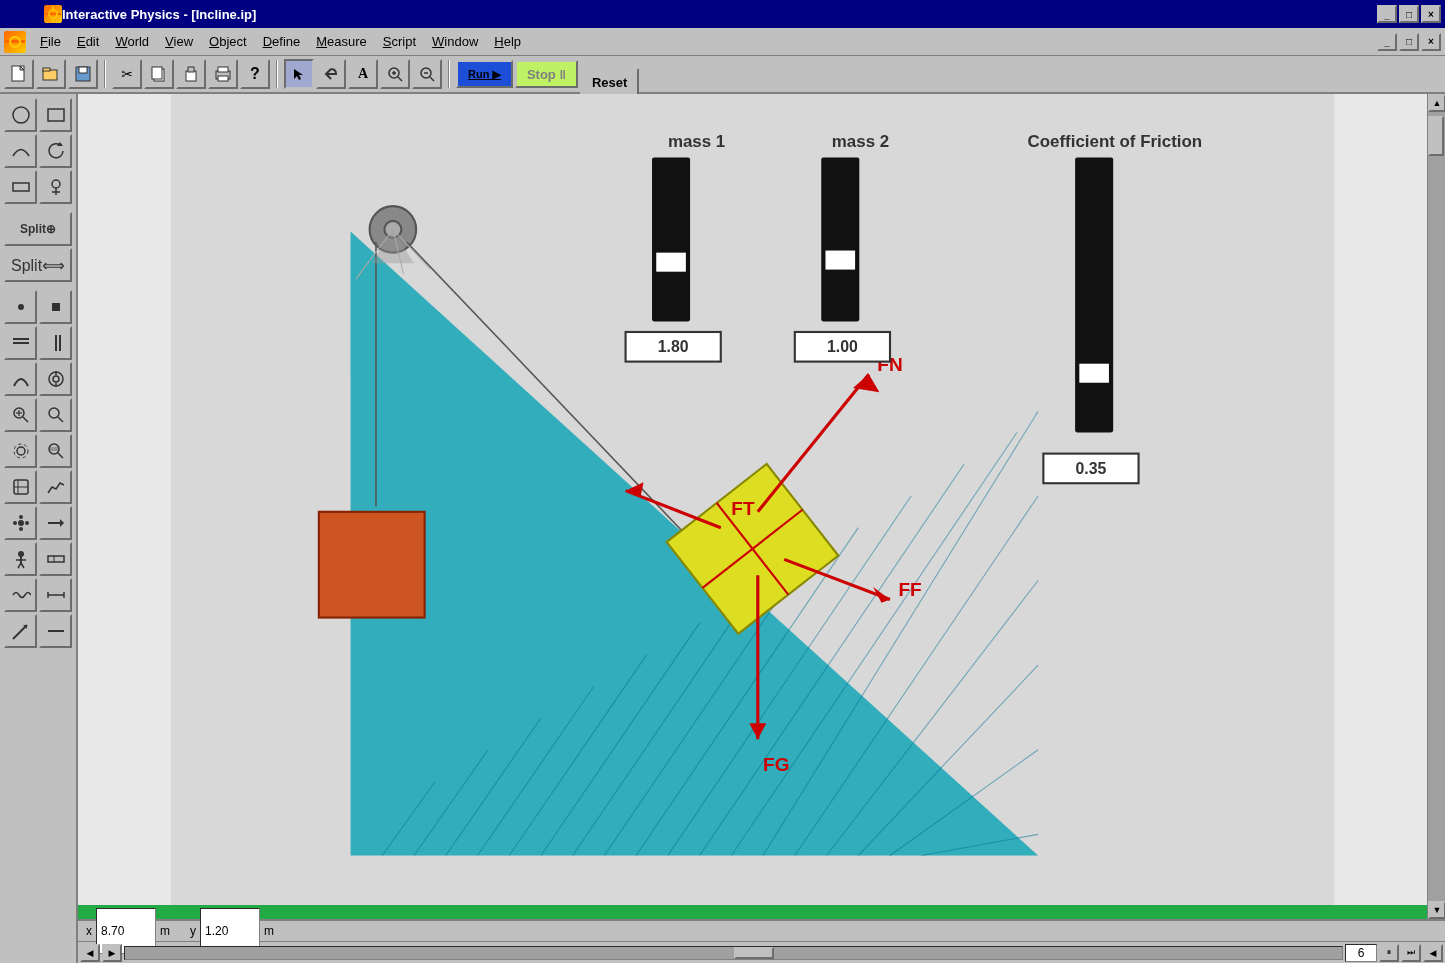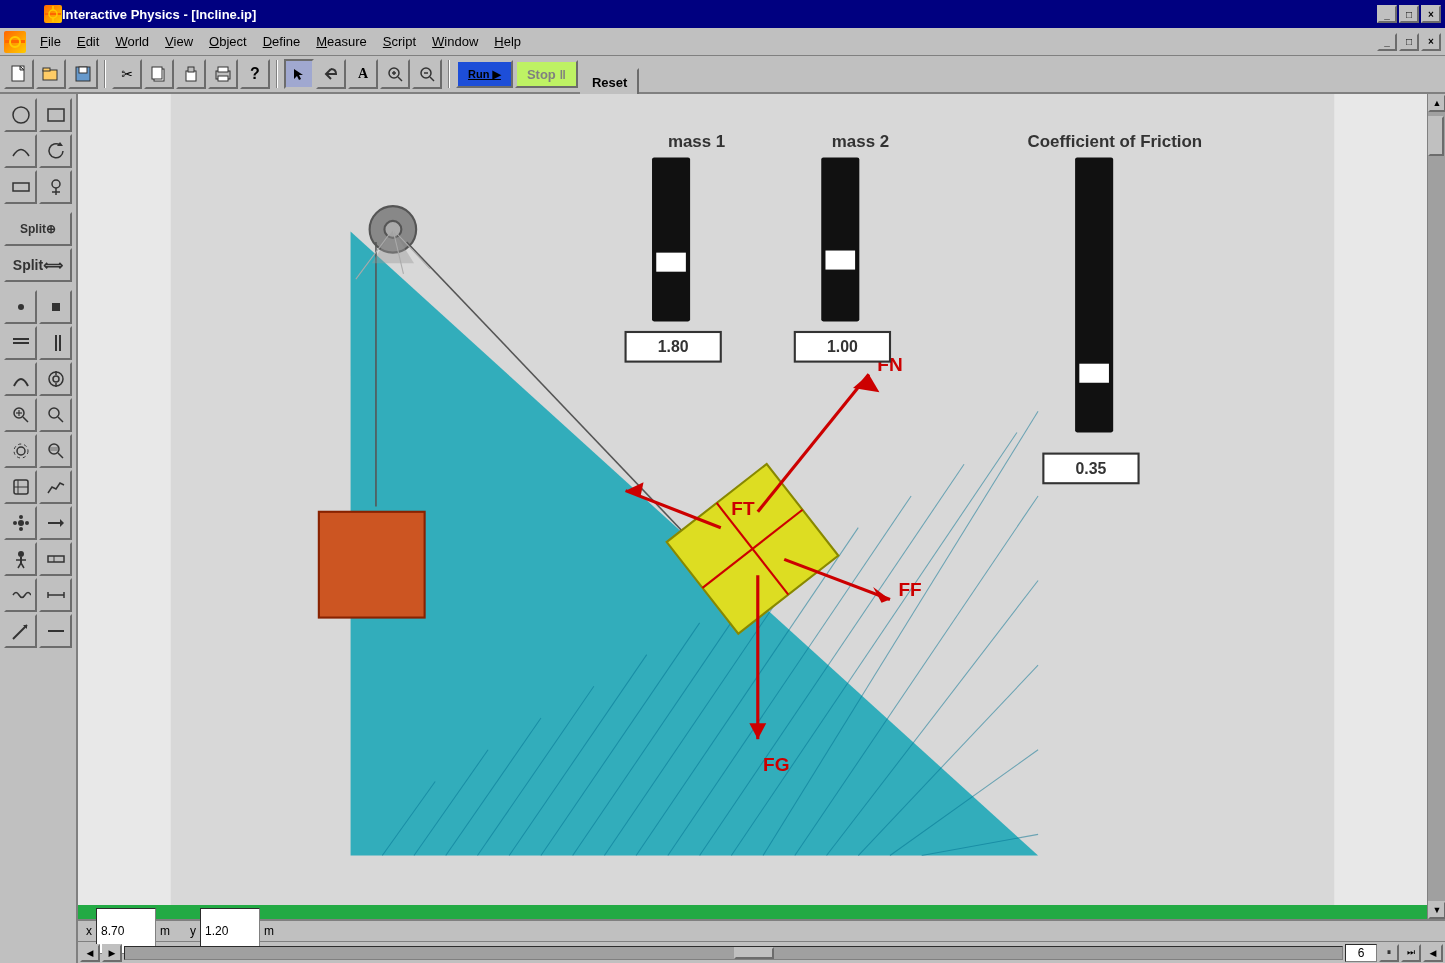--- a/index.html
+++ b/index.html
@@ -415,21 +415,21 @@
             <line x1="10" y1="11" x2="10" y2="18" stroke="#333" stroke-width="1.5"></line>
             <line x1="6" y1="15" x2="14" y2="15" stroke="#333" stroke-width="1.5"></line>
           </svg>
       </div>
     </div>
     <div class="tool-separator"></div>
     <div class="tool-row">
       <div class="tool-btn wide" style="font-size:12px; font-weight:bold;">Split⊕</div>
     </div>
     <div class="tool-row">
-      <div class="tool-btn wide" style="font-size:14px; font-weight:bold;text-align:right;">Split⟺</div>
+      <div class="tool-btn wide" style="font-size:16px; font-weight:normal;text-align:right;">Split⟺</div>
     </div>
     <div class="tool-separator"></div>
     <div class="tool-row">
       <div class="tool-btn">
         <svg width="20" height="20">
             <circle cx="10" cy="10" r="3" fill="#333"></circle>
           </svg>
       </div>
       <div class="tool-btn">
         <svg width="20" height="20">

